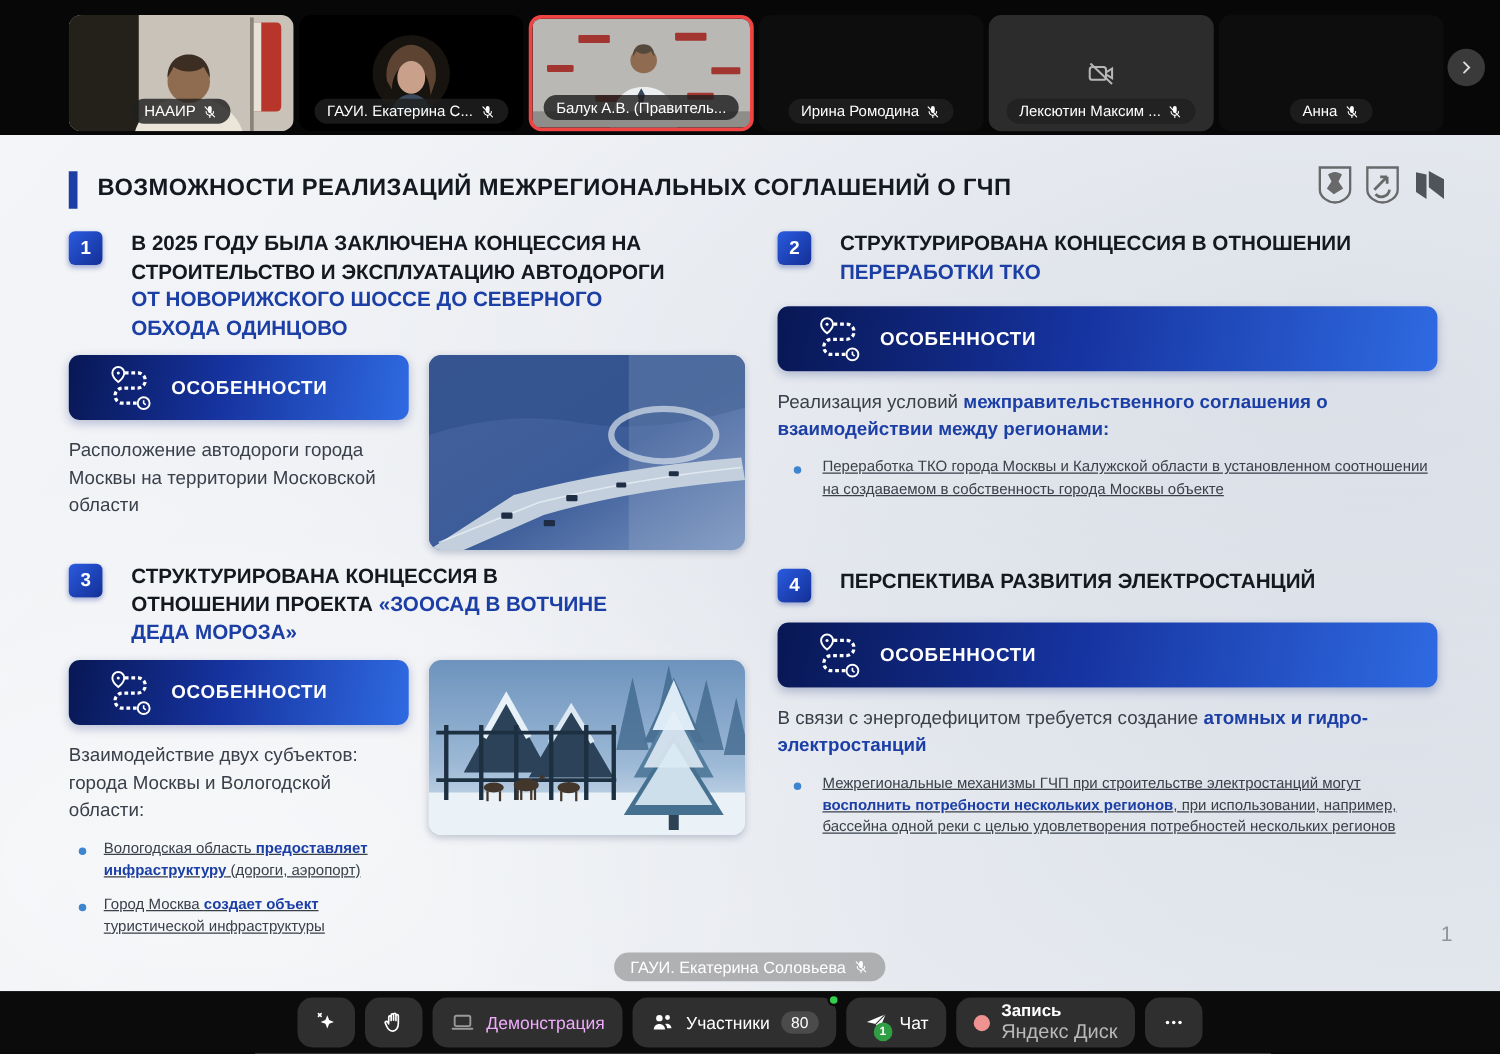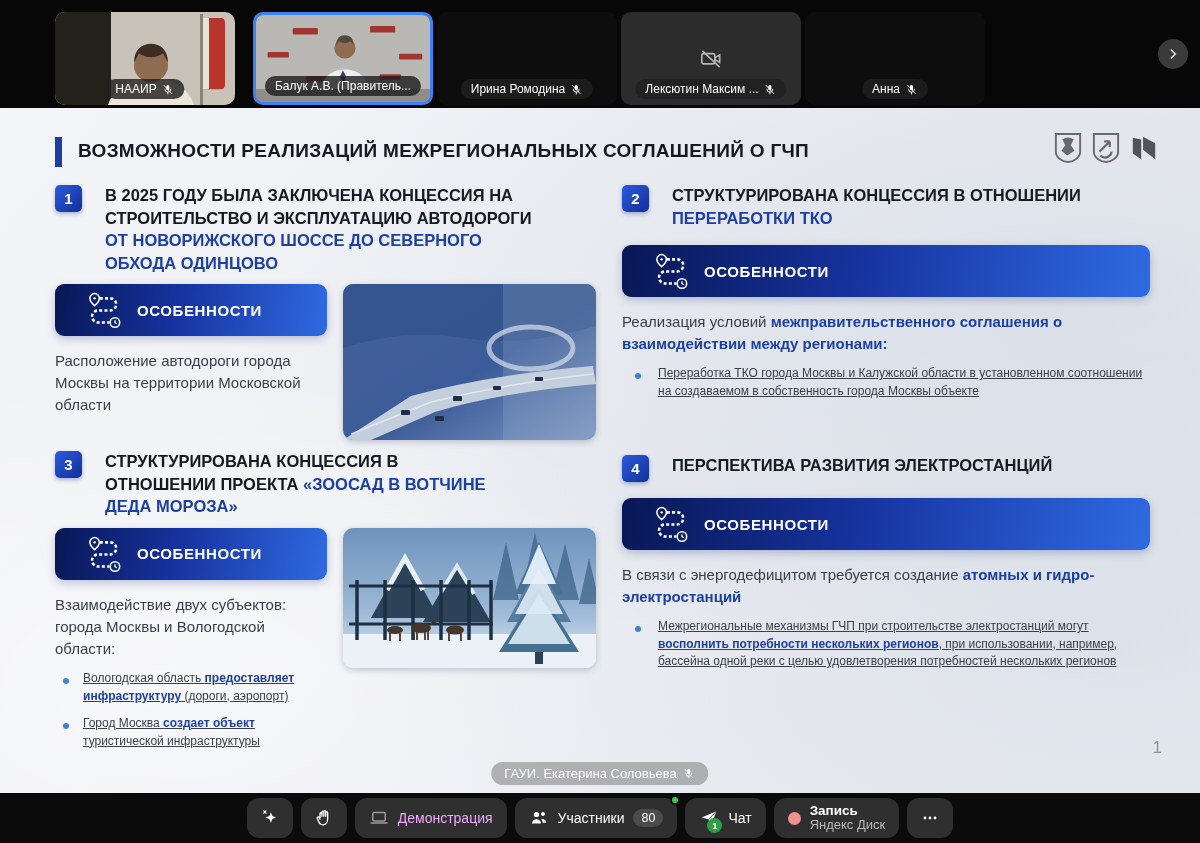--- a/index.html
+++ b/index.html
@@ -3,21 +3,21 @@
 <meta charset="utf-8">
 <style>
   * { margin:0; padding:0; box-sizing:border-box; }
   html,body { width:1200px; height:843px; font-family:"Liberation Sans", sans-serif; }
   #app { position:relative; width:1200px; height:843px; background:#0a0a0a; overflow:hidden; }
 
   
   .topbar { position:absolute; top:0; left:0; width:1200px; height:108px; background:#070707; }
   .tiles { position:absolute; left:55px; top:12px; display:flex; gap:4px; }
   .tile { position:relative; width:180px; height:93px; border-radius:10px; background:#101010; overflow:hidden; flex:none; }
-  .tile.active { border:3px solid #3b82f6;margin-left:14px; }
+  .tile.active { border:3px solid #ef4444; }
   .tile.cam-dark { background:#0d0d0d; }
   .tile.cam-gray { background:#2c2c2c; display:flex; align-items:center; justify-content:center; }
   .tile svg.fill { position:absolute; inset:0; width:100%; height:100%; }
   .name-pill { position:absolute; bottom:6px; left:50%; transform:translateX(-50%); max-width:168px;
     background:rgba(32,32,32,0.82); color:#fff; font-size:12px; padding:3px 10px; border-radius:13px;
     display:flex; align-items:center; gap:5px; white-space:nowrap; overflow:hidden; }
   .mic { width:13px; height:13px; flex:none; }
   .cam-off-icon { width:26px; height:26px; opacity:.85; }
   .next-btn { position:absolute; right:12px; top:39px; width:30px; height:30px; border-radius:50%;
     background:#3a3a3a; display:flex; align-items:center; justify-content:center; cursor:pointer; }
@@ -91,21 +91,21 @@
   .tb-btn .dim { color:#f0abfc; }
   .count-pill { background:#4b4b4b; border-radius:10px; padding:2px 8px; font-size:12.5px; }
   .green-dot { position:absolute; top:-3px; right:-3px; width:10px; height:10px; border-radius:50%;
     background:#35d04b; border:2px solid #0b0b0b; }
   .plane-wrap { position:relative; display:flex; }
   .chat-badge { position:absolute; bottom:-5px; left:8px; width:15px; height:15px; border-radius:50%;
     background:#2f9e44; color:#fff; font-size:9.5px; font-weight:700; display:flex; align-items:center; justify-content:center; }
   .rec-dot { width:13px; height:13px; border-radius:50%; background:#ef9292; flex:none; }
   .rec-text { display:flex; flex-direction:column; align-items:flex-start; line-height:1.15; }
   .rec-text .l1 { font-size:13.5px; font-weight:700; }
-  .rec-text .l2 { font-size:13px; color:#b9b9b9; }
+  .rec-text .l2 { font-size:16px; color:#b9b9b9; }
 </style>
 </head>
 <body>
 
 <div id="app">
 
   <div class="topbar">
     <div class="tiles">
 
       <div class="tile">
@@ -125,20 +125,41 @@
               <g stroke="#fff" stroke-width="1.7" fill="none" stroke-linecap="round">
                 <rect x="9.2" y="3.5" width="5.6" height="10" rx="2.8" fill="#fff" stroke="none"></rect>
                 <path d="M6.5 11.5a5.5 5.5 0 0 0 11 0"></path>
                 <path d="M12 17v3.2"></path>
                 <path d="M5 4.5l14 15"></path>
               </g>
             </svg>
         </div>
       </div>
 
+      <div class="tile">
+        <div class="avatar-wrap">
+          <svg viewBox="0 0 64 64">
+            <circle cx="32" cy="32" r="32" fill="#17140f"></circle>
+            <path d="M12 38 c-3-19 10-30 20-30 s23 11 20 30 l-4 12 c-1-11-3-16-6-19 -8 5-16 3-20-3 -4 4-6 11-6 17 z" fill="#5d4332"></path>
+            <ellipse cx="32" cy="35" rx="11.5" ry="13.5" fill="#c9a18b"></ellipse>
+            <path d="M16 64 c2-11 9-15 16-15 s14 4 16 15 z" fill="#3a4a5c"></path>
+          </svg>
+        </div>
+        <div class="name-pill">
+          <span>ГАУИ. Екатерина С...</span>
+          <svg class="mic" viewBox="0 0 24 24">
+              <g stroke="#fff" stroke-width="1.7" fill="none" stroke-linecap="round">
+                <rect x="9.2" y="3.5" width="5.6" height="10" rx="2.8" fill="#fff" stroke="none"></rect>
+                <path d="M6.5 11.5a5.5 5.5 0 0 0 11 0"></path>
+                <path d="M12 17v3.2"></path>
+                <path d="M5 4.5l14 15"></path>
+              </g>
+            </svg>
+        </div>
+      </div>
 
       <div class="tile active">
         <svg class="fill" viewBox="0 0 180 94" preserveAspectRatio="none">
           <rect width="180" height="94" fill="#b9b8b4"></rect>
           <g fill="#a23530">
               <rect x="38" y="14" width="26" height="7" rx="1"></rect>
               <rect x="118" y="12" width="26" height="7" rx="1"></rect>
               <rect x="12" y="40" width="22" height="6" rx="1"></rect>
               <rect x="148" y="42" width="24" height="6" rx="1"></rect>
               <rect x="52" y="66" width="24" height="6" rx="1"></rect>

